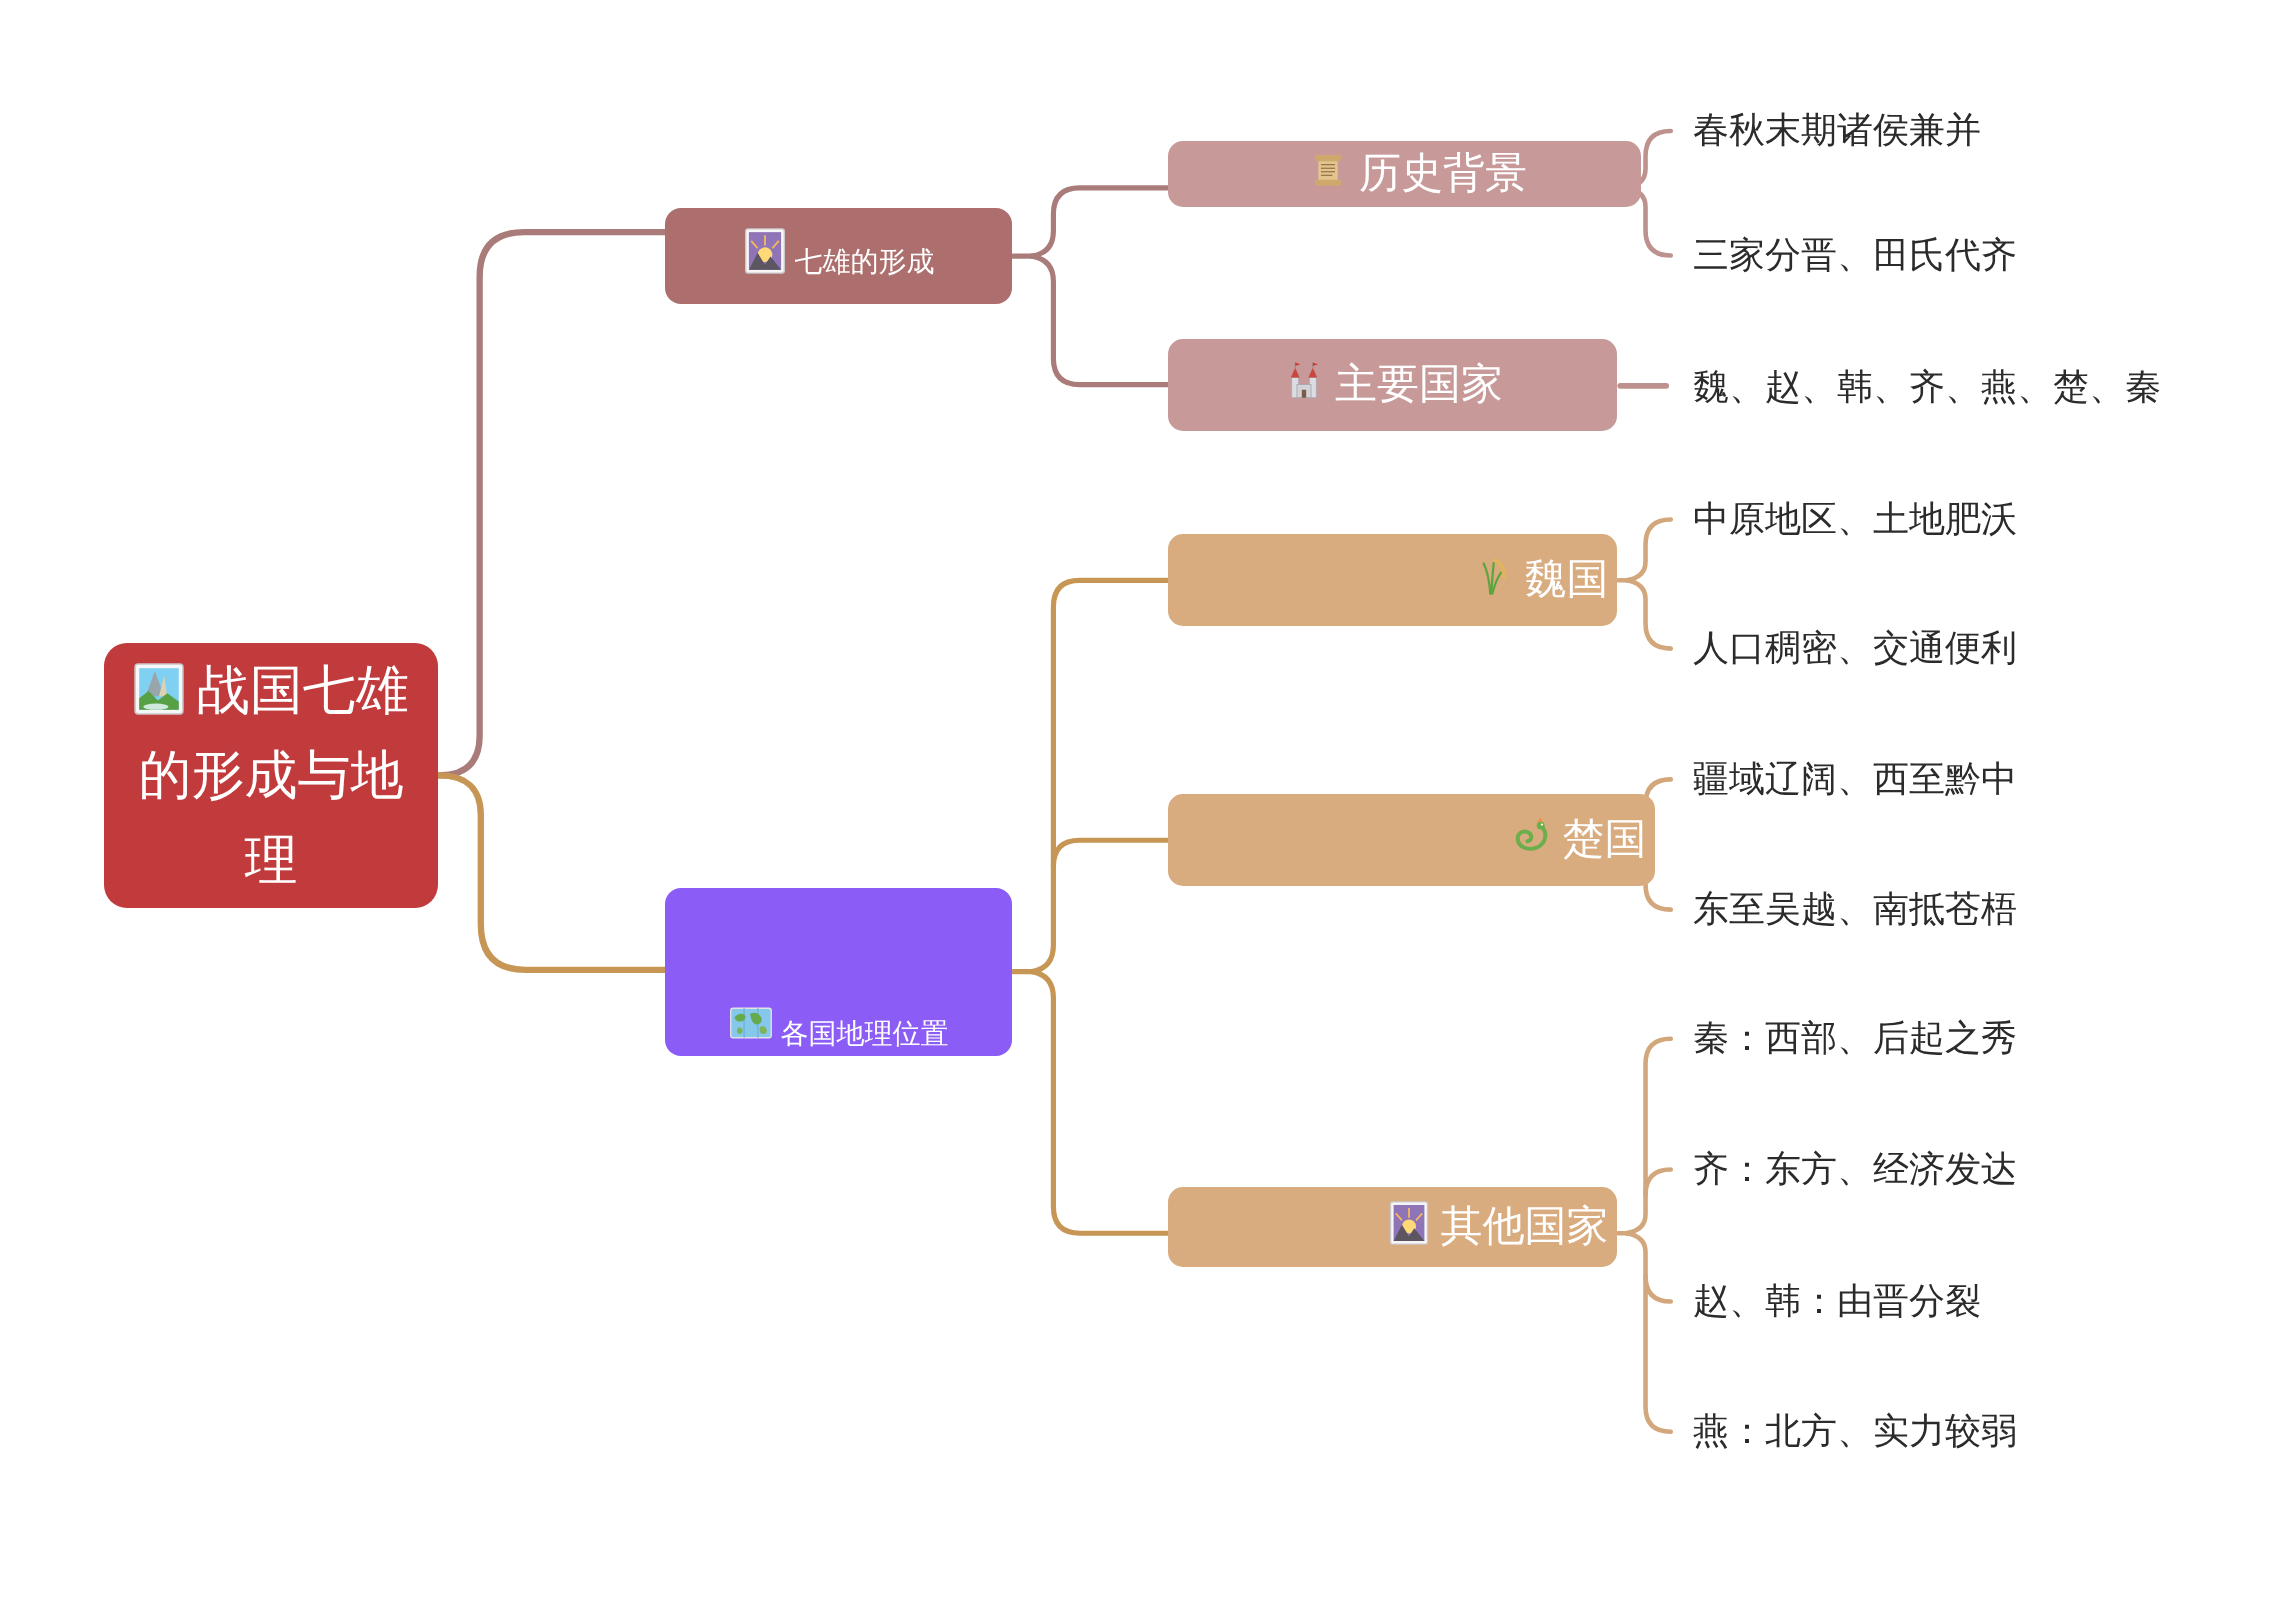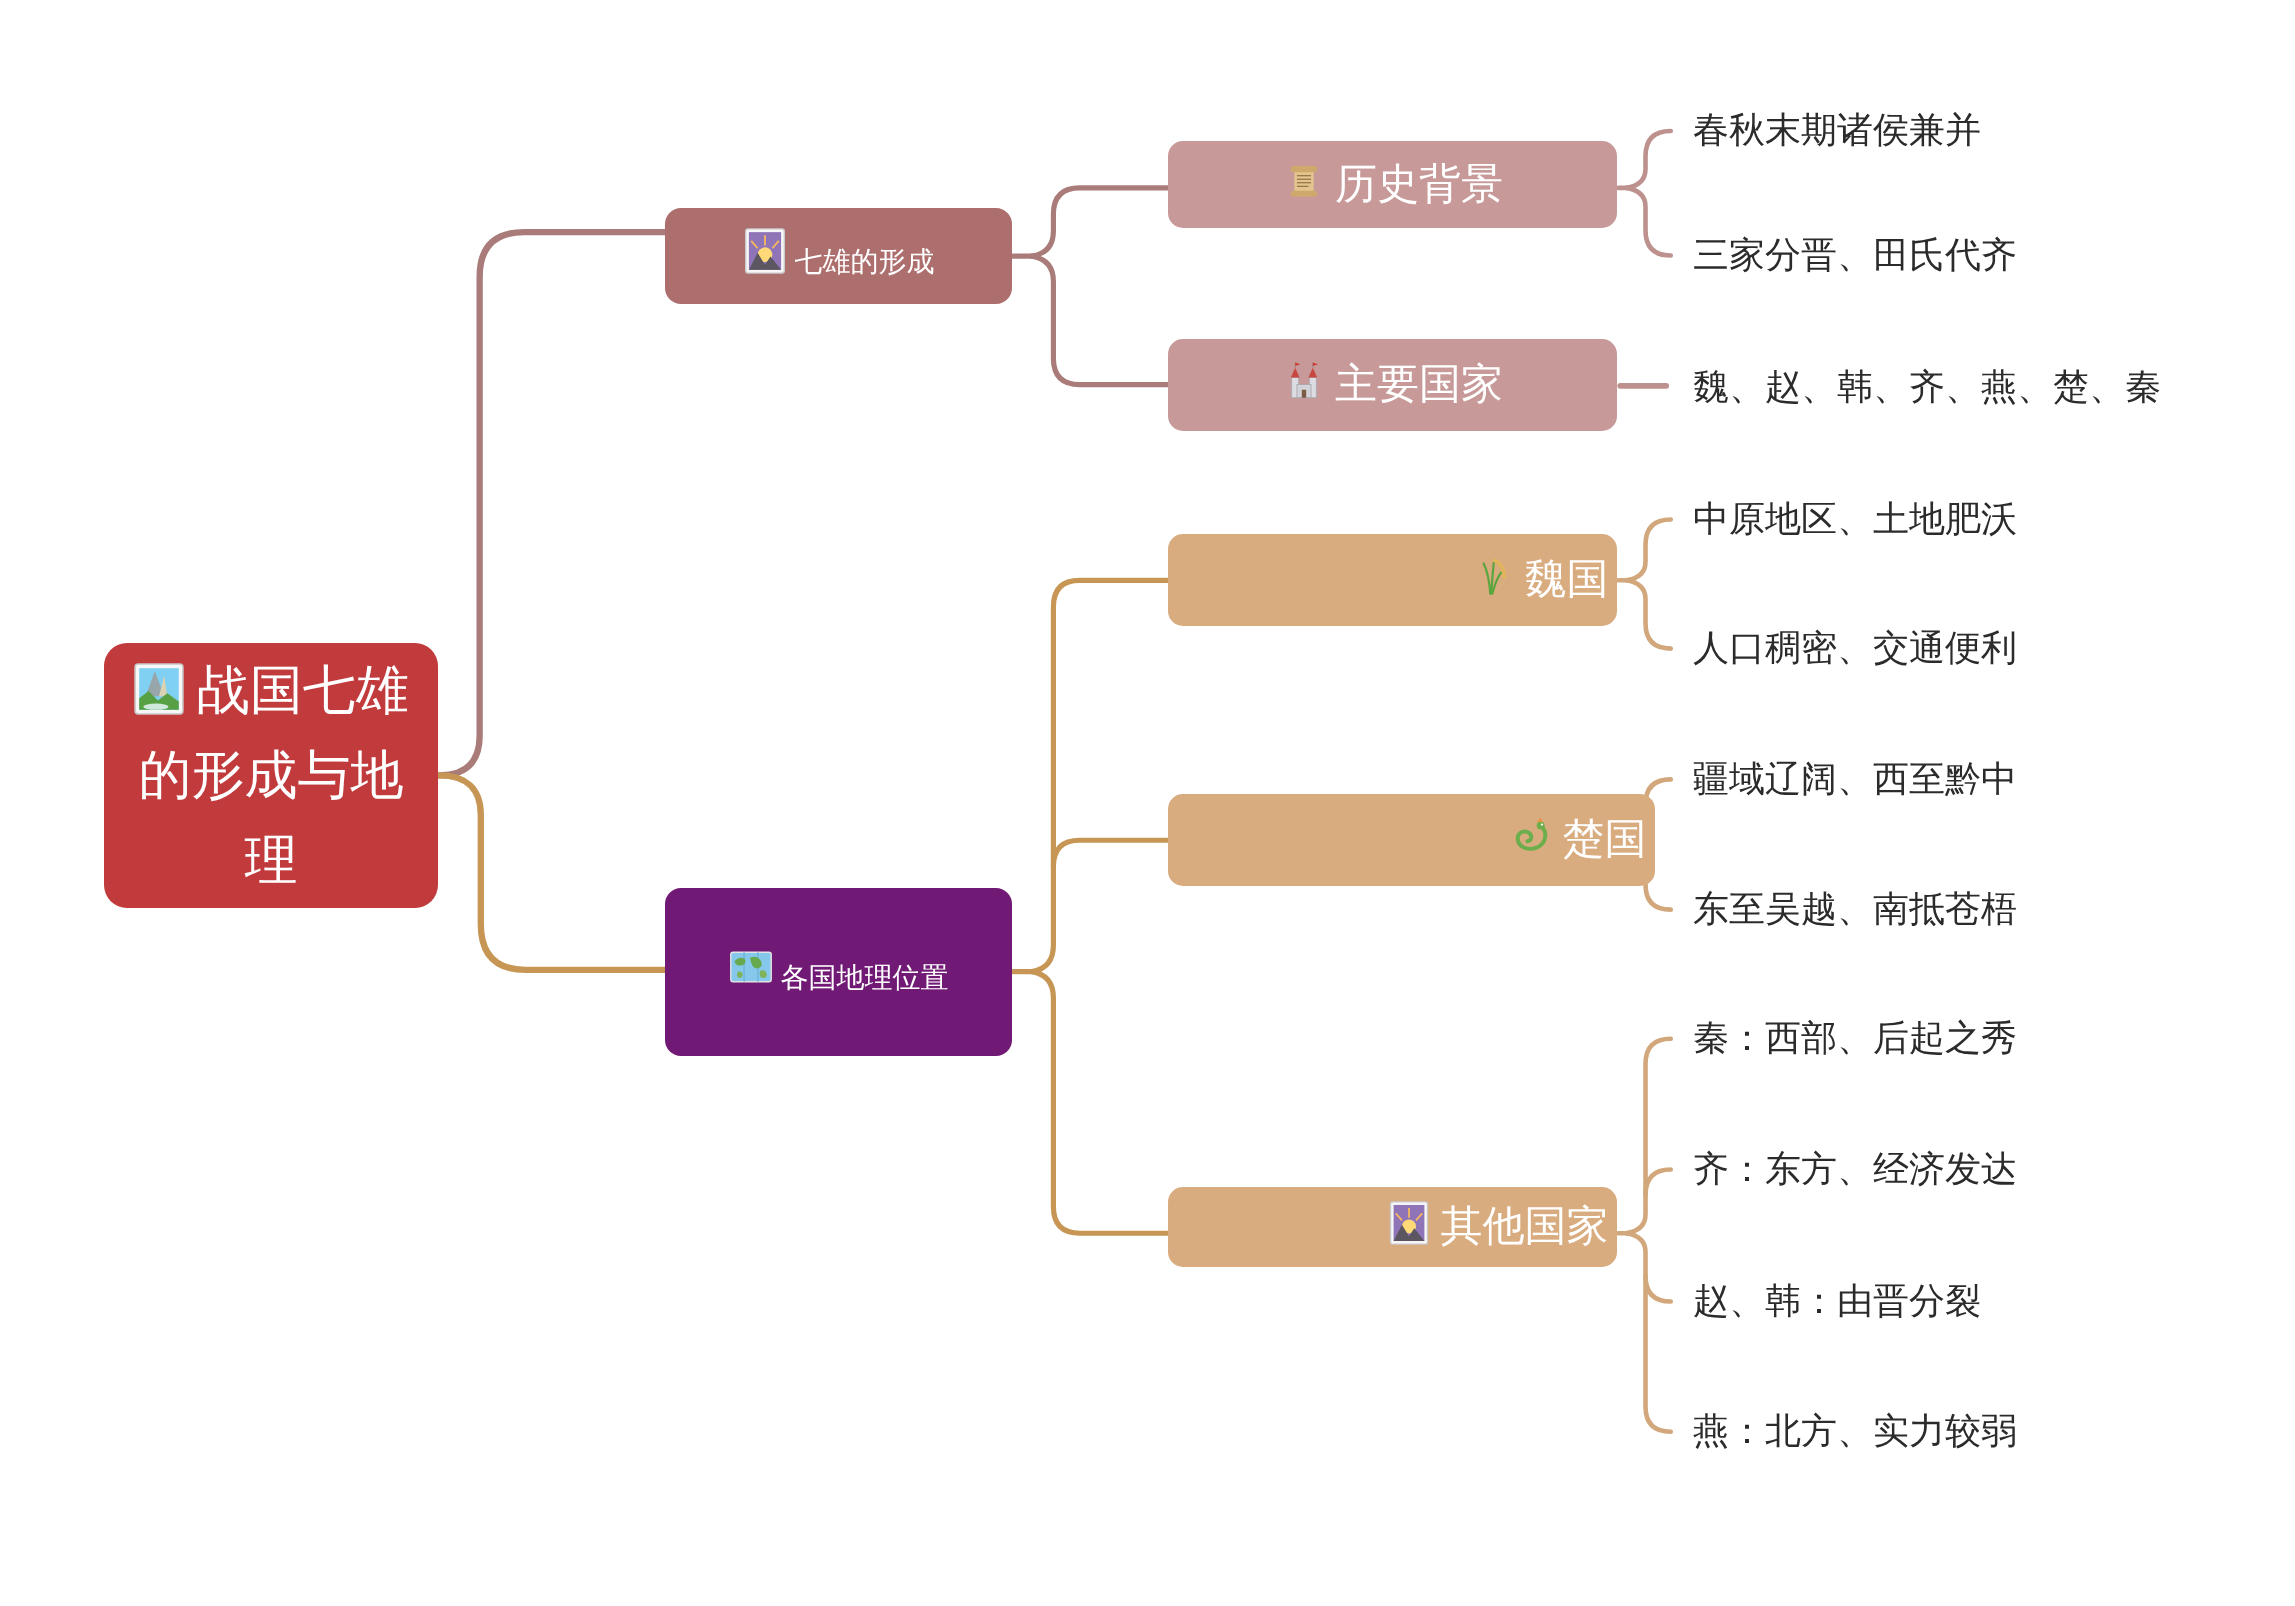--- a/index.html
+++ b/index.html
@@ -25,27 +25,27 @@
 
   .root-node{
     left:104px;top:643px;width:334px;height:265px;
     background:#c13a3c;border-radius:23px;font-size:53px;
   }
   .root-node .icon svg{width:52px;height:52px;}
 
   .branch-node{border-radius:16px;font-size:28px;}
   .branch-node .icon svg{width:46px;height:46px;}
   .node-formation{left:665px;top:208px;width:347px;height:96px;background:#ad6f6e;}
-  .node-geography{left:665px;top:888px;width:347px;height:168px;background:#701a75;}
+  .node-geography{left:665px;top:888px;width:347px;height:168px;background:#8b5cf6;align-items:flex-end;}
 
   .child-node{left:1168px;width:449px;border-radius:15px;font-size:42px;}
   .child-node .icon svg{width:44px;height:44px;}
   .child-mauve{background:#c79a99;}
   .child-tan{background:#d9ac80;text-align:right;}
-  .node-history-bg{top:141px;height:87px;}
+  .node-history-bg{top:141px;height:66px;padding-left:24px;}
   .node-main-states{top:339px;height:92px;}
   .node-wei{top:534px;height:92px;}
   .node-chu{top:794px;height:92px;padding-left:38px;}
   .node-other-states{top:1187px;height:80px;}
 
   .leaf{
     position:absolute;left:1693px;height:57px;line-height:57px;
     font-size:36px;color:#2b2b2b;white-space:nowrap;
   }
 </style>

